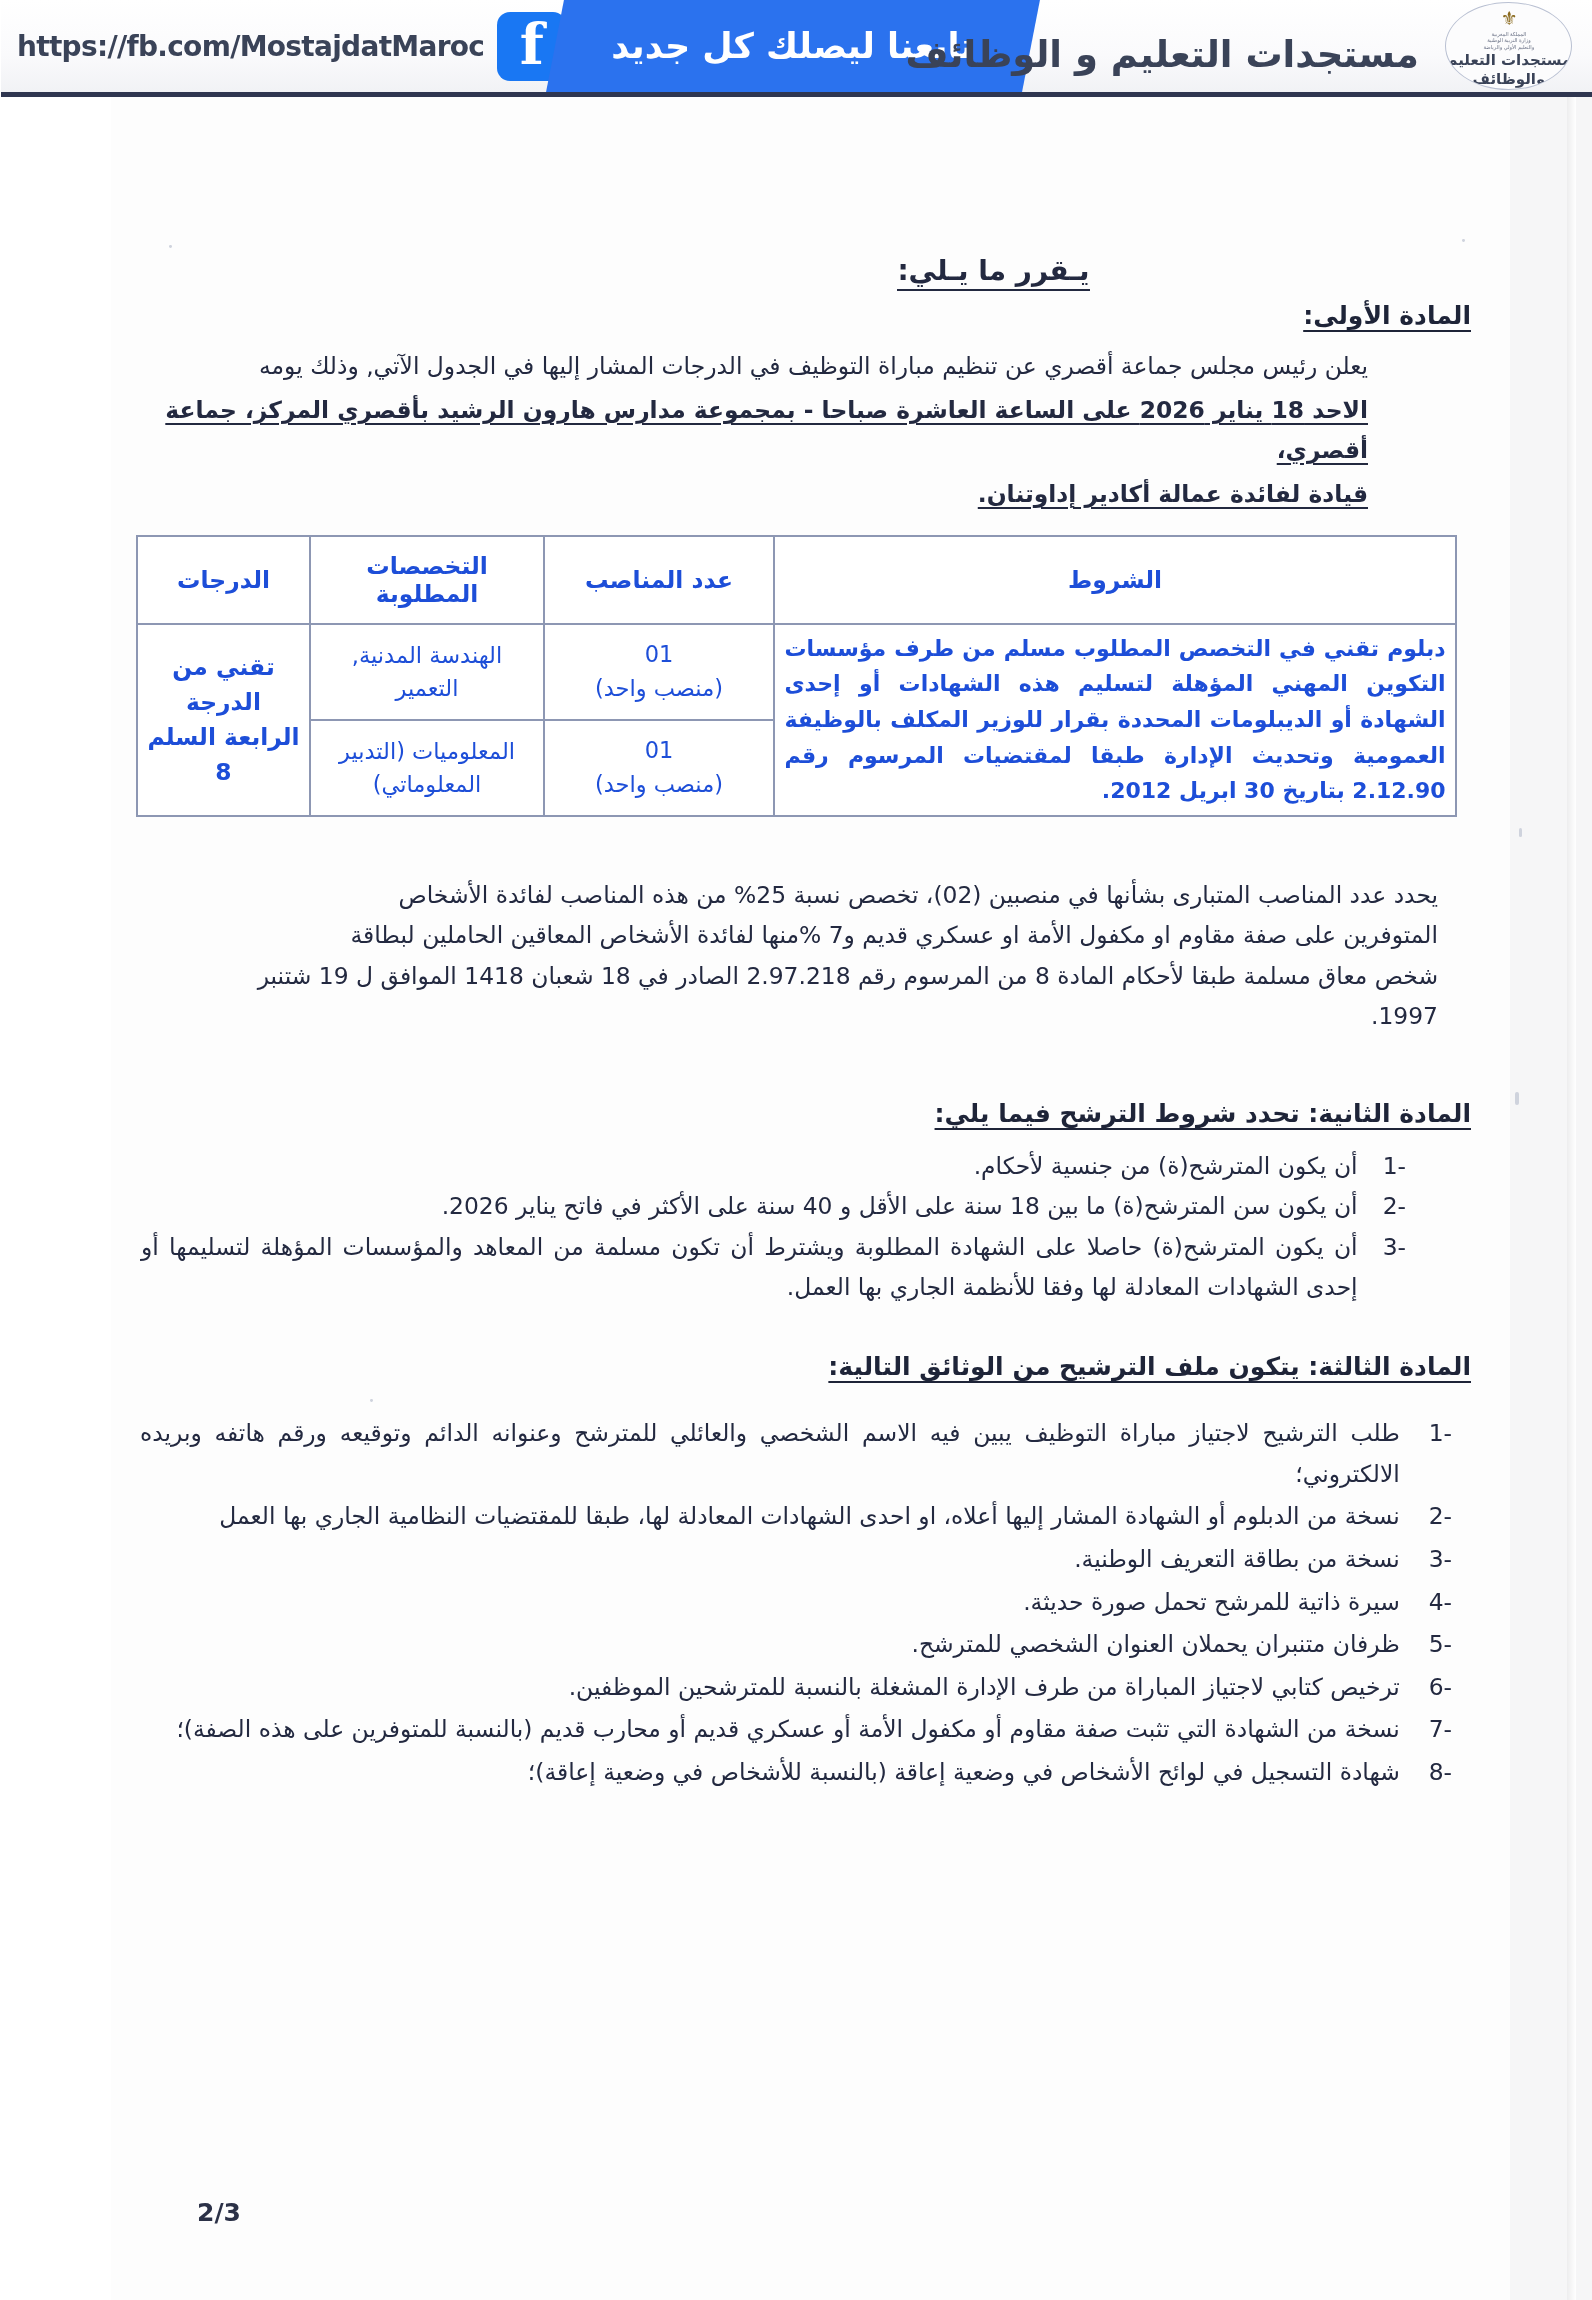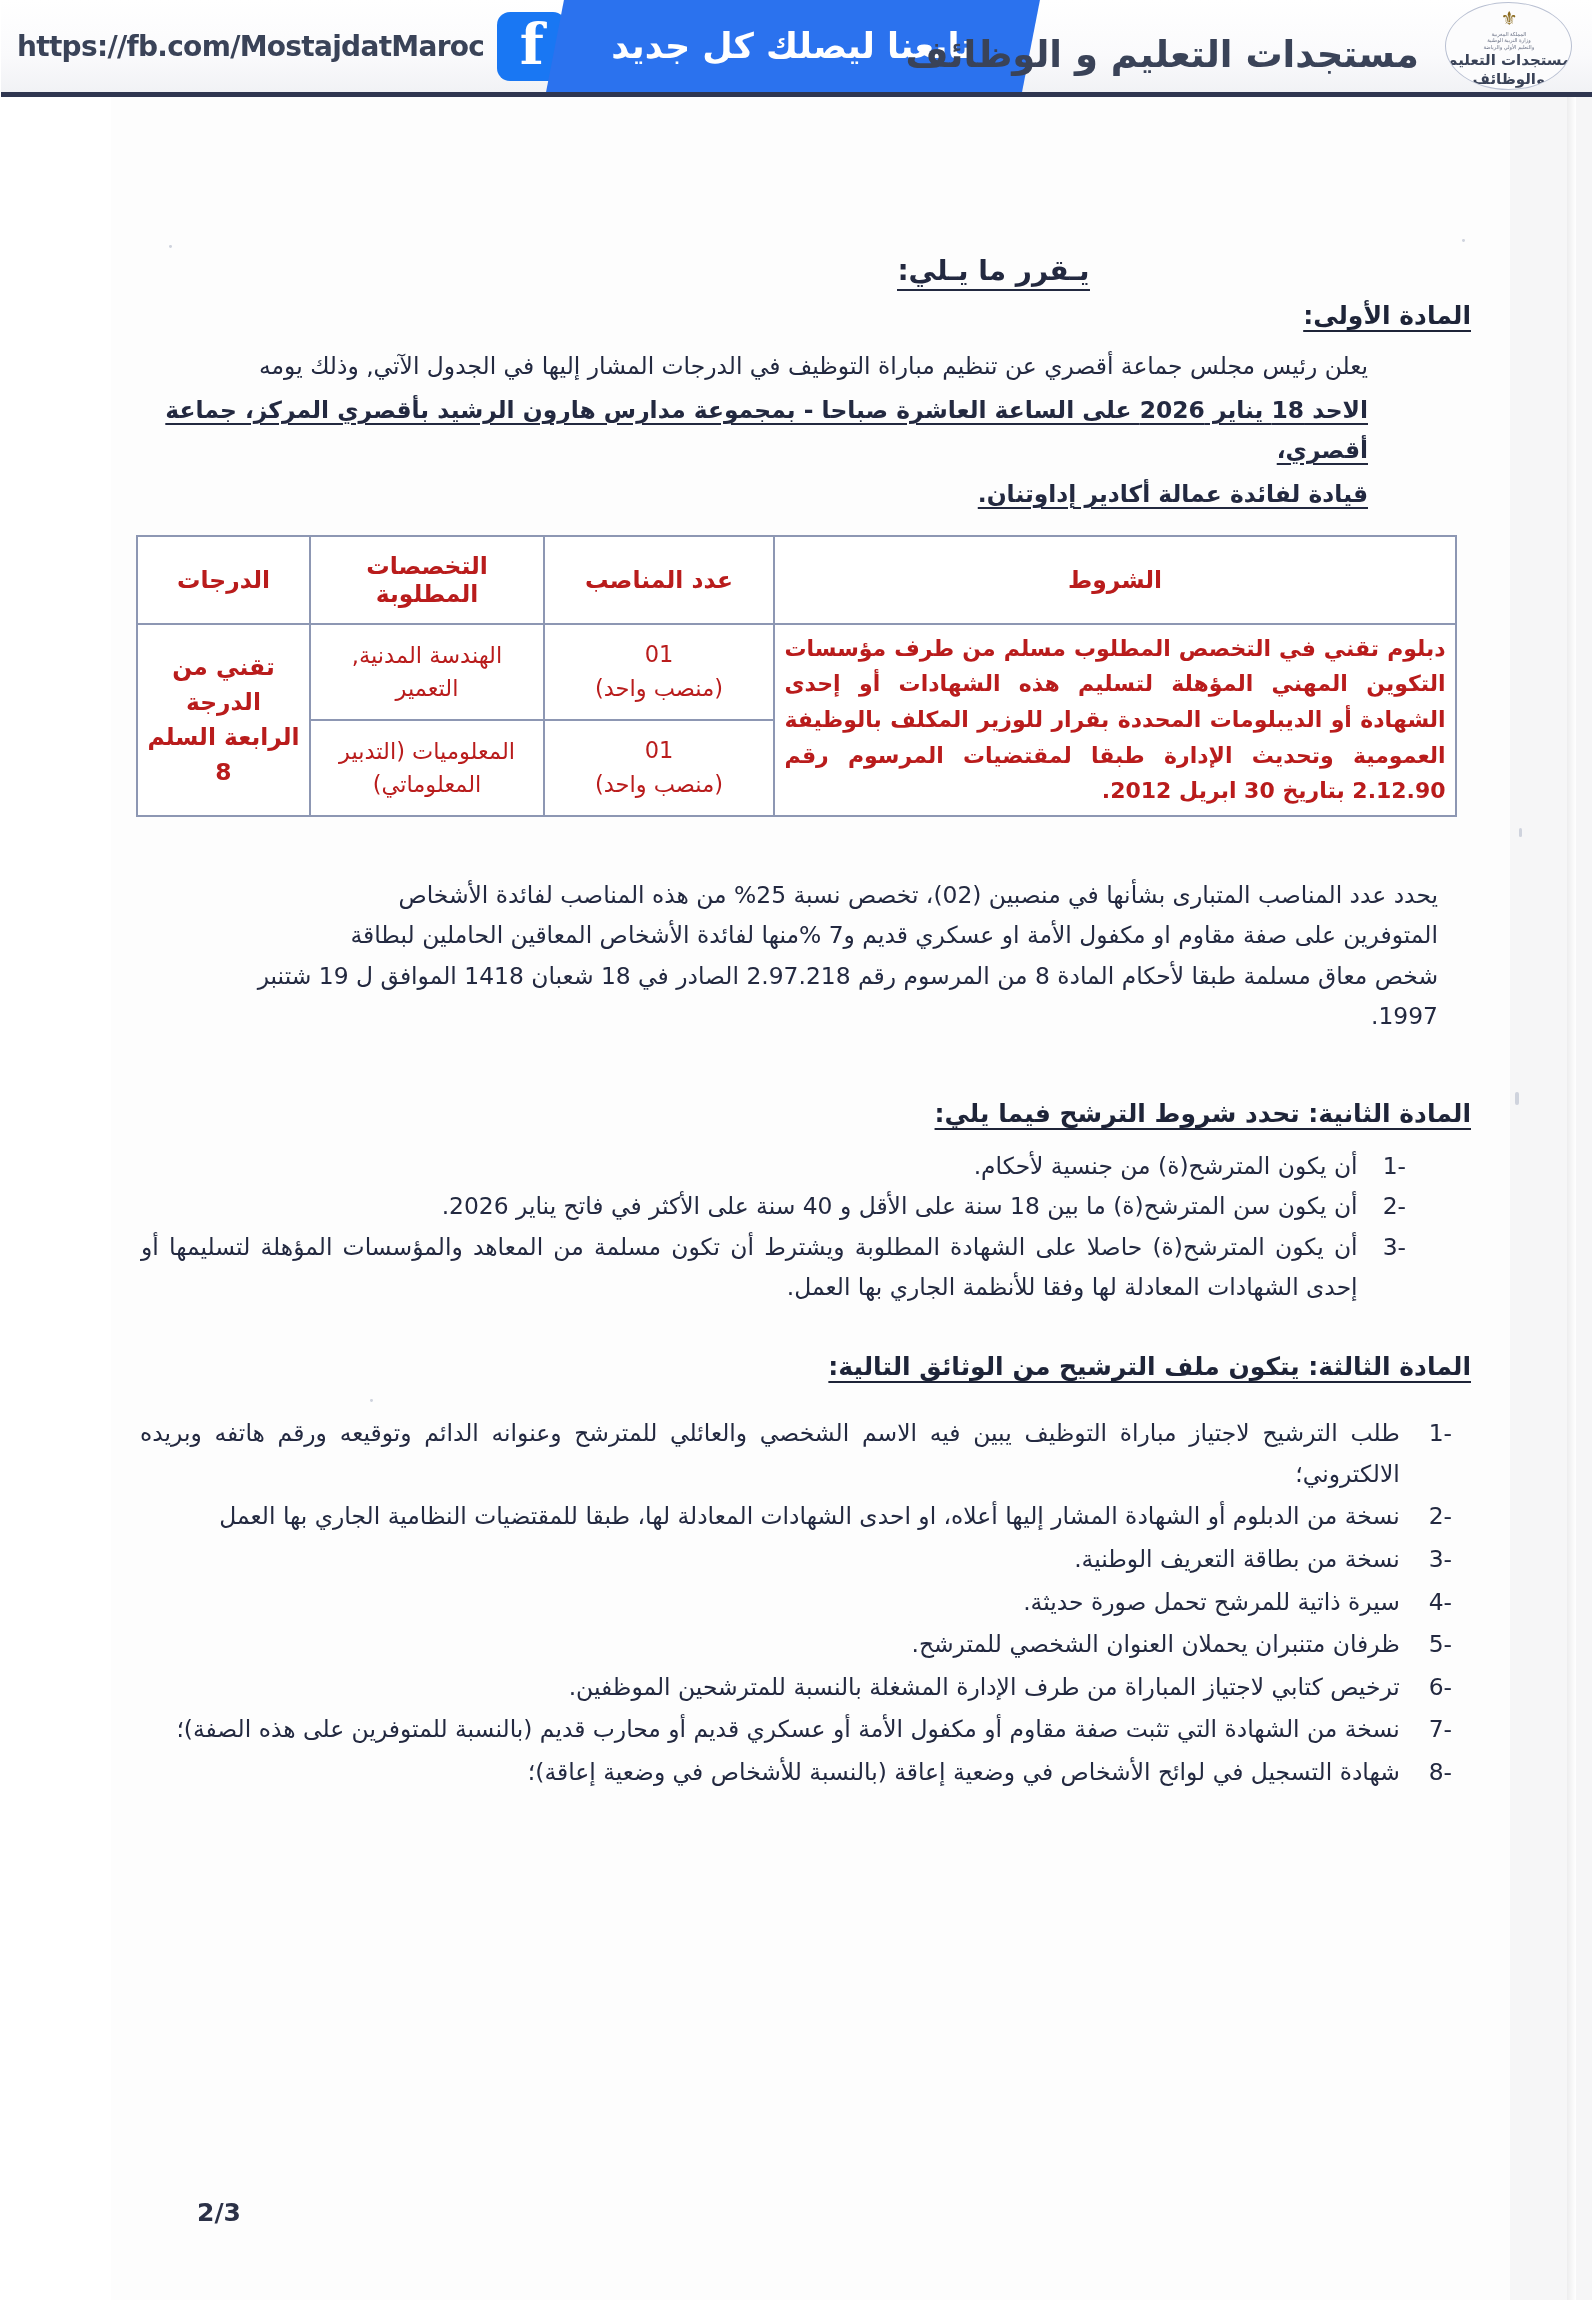--- a/index.html
+++ b/index.html
@@ -247,21 +247,21 @@
     border-collapse: collapse;
     background: #ffffff;
     direction: rtl;
     table-layout: fixed;
   }
   table.main td, table.main th {
     border: 2.8px double #8d97b3;
     padding: 5.6px 9.4px;
     vertical-align: middle;
     font-family: "DejaVu Sans", sans-serif;
-    color: #b91c1c;
+    color: #1d4ed8;
   }
   table.main th {
     font-weight: bold;
     font-size: 23.4px;
     text-align: center;
     height: 75px;
     line-height: 1.2;
   }
   .col-grade { width: 173px; }
   .col-spec  { width: 234px; }

